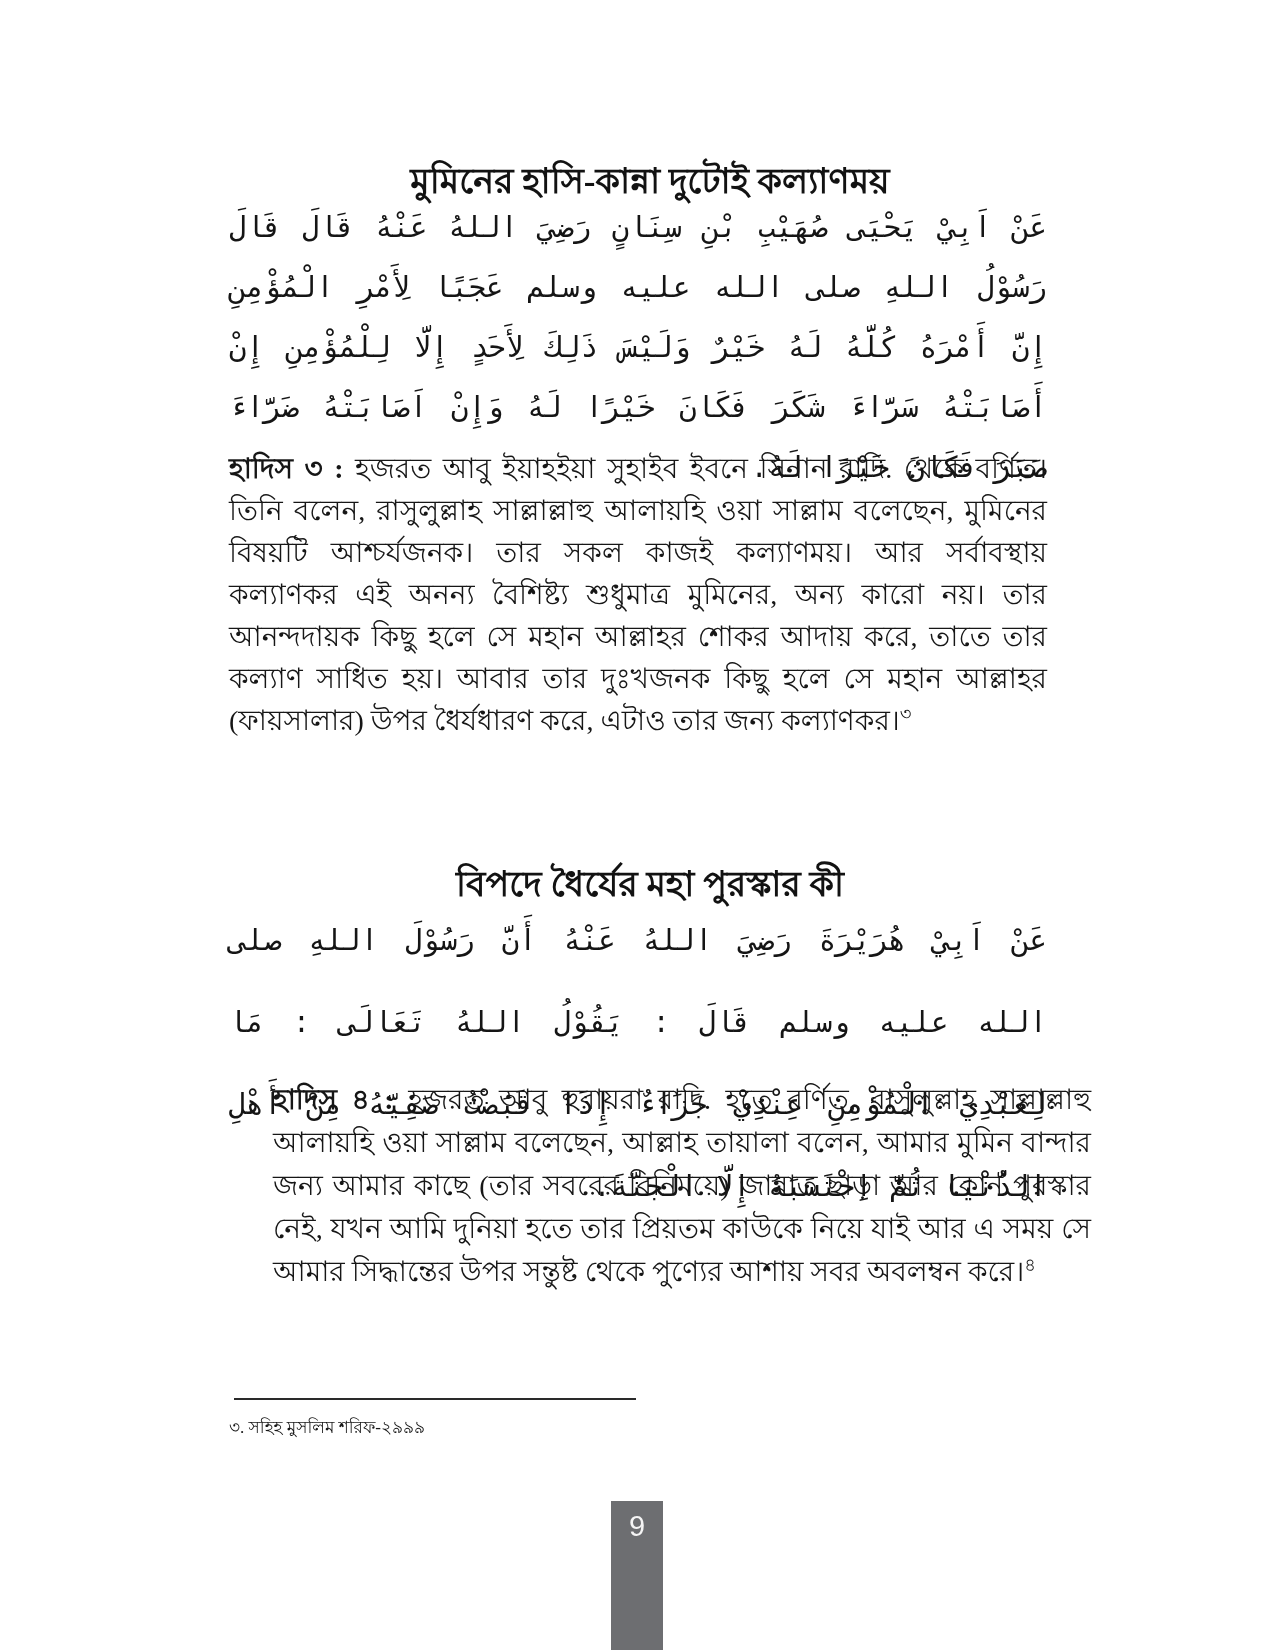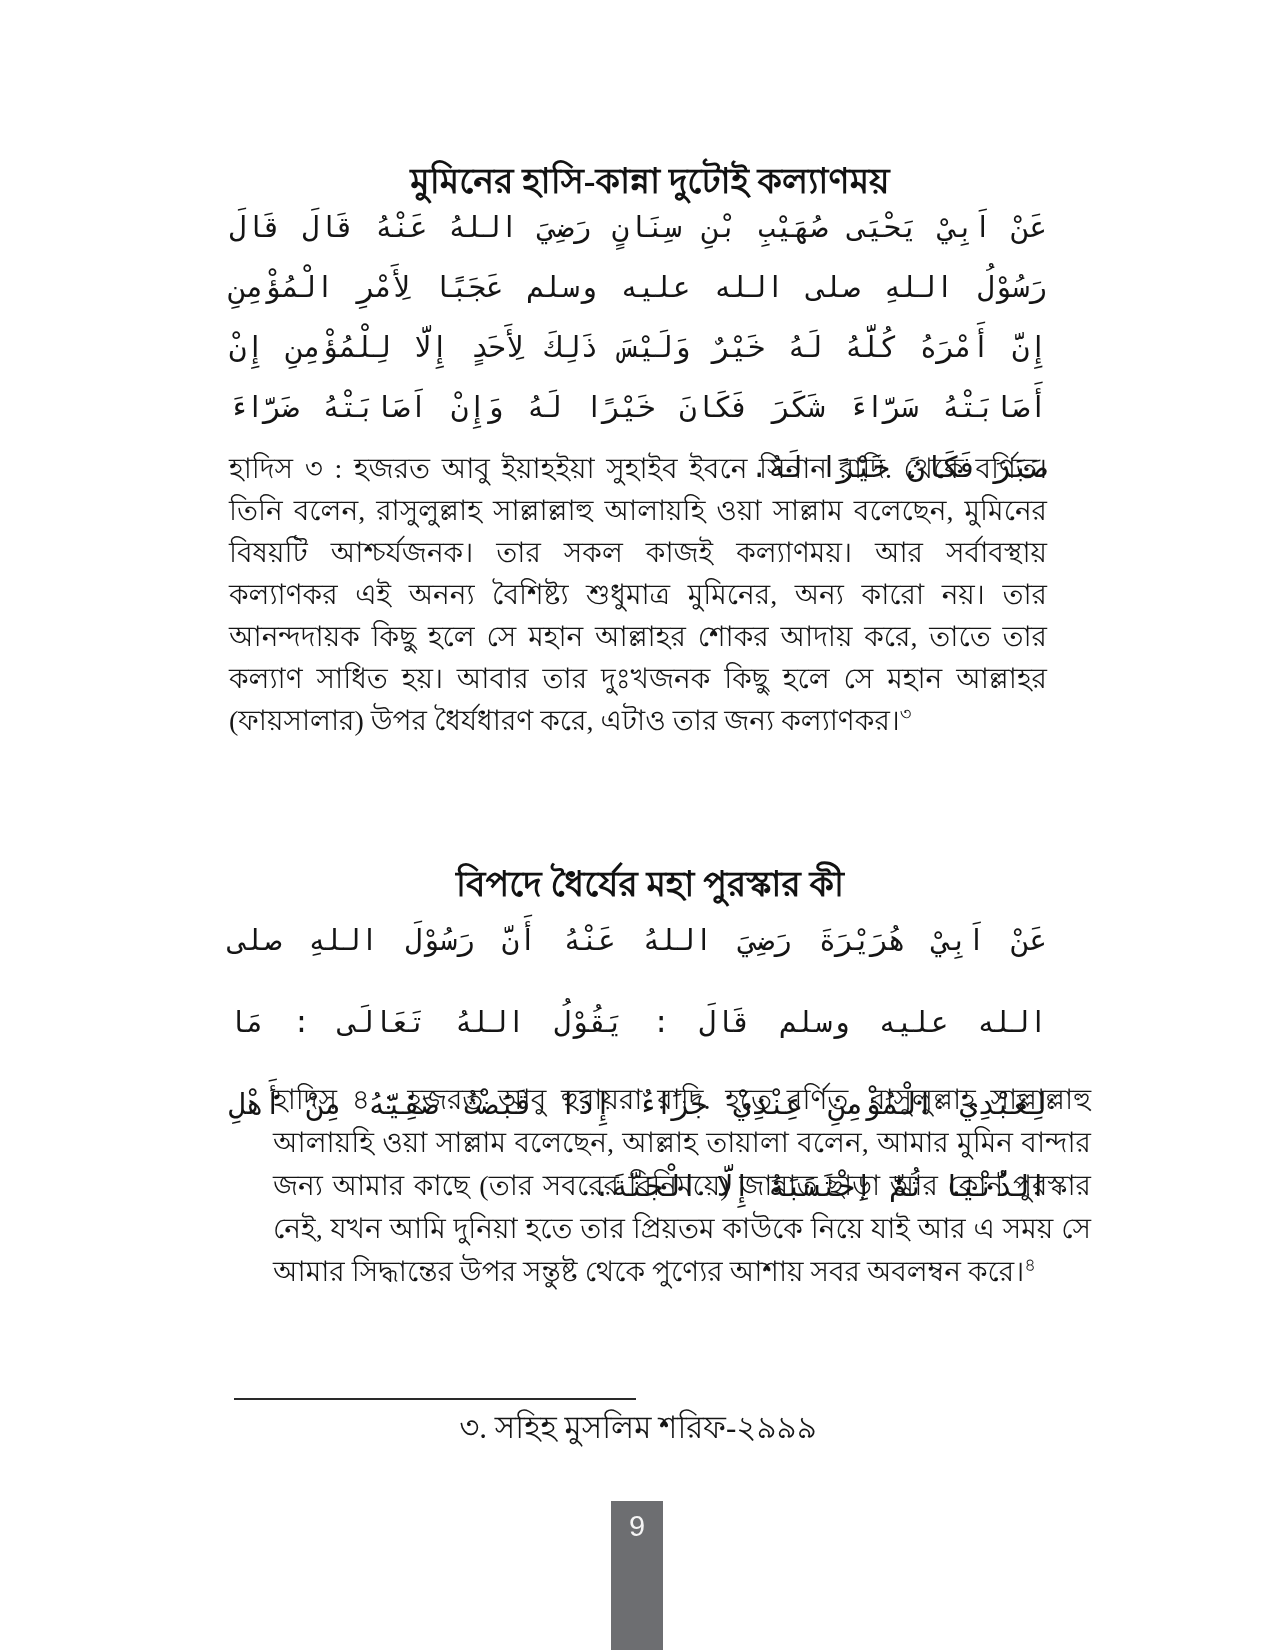--- a/index.html
+++ b/index.html
@@ -17,28 +17,28 @@
   .arabic{
     margin:0;direction:rtl;text-align:justify;
     font-family:Liberation Mono, monospace;
     font-size:29px;line-height:60px;color:#151515;
   }
   .arabic.second{line-height:82px;}
   .bengali{
     margin:0;text-align:justify;font-size:28px;line-height:42px;color:#161616;
   }
   .bengali.second{line-height:43px;}
-  .hadith-label{font-weight:normal;}
+  .hadith-label{font-weight:bold;}
   sup.fnref{font-size:18px;line-height:0;vertical-align:super;}
   .fn-rule{
     position:absolute;left:234px;top:1398px;width:402px;height:0;
     border-top:2.5px solid #2a2a2a;
   }
   .footnotes{position:absolute;left:229px;top:1410px;width:818px;}
-  .footnotes p{margin:0;font-size:31px;line-height:36px;color:#161616;text-align:center;}
+  .footnotes p{margin:0;font-size:17px;line-height:36px;color:#161616;text-align:left;}
   .pagenum-box{
     position:absolute;left:611px;top:1501px;width:52px;height:149px;
     background:#6d6e71;text-align:center;
   }
   .pagenum-box span{
     display:inline-block;margin-top:8px;color:#f5f5f5;
     font-family:"Liberation Sans","DejaVu Sans",sans-serif;
     font-size:29px;line-height:34px;
   }
   #title1{top:148px;}

